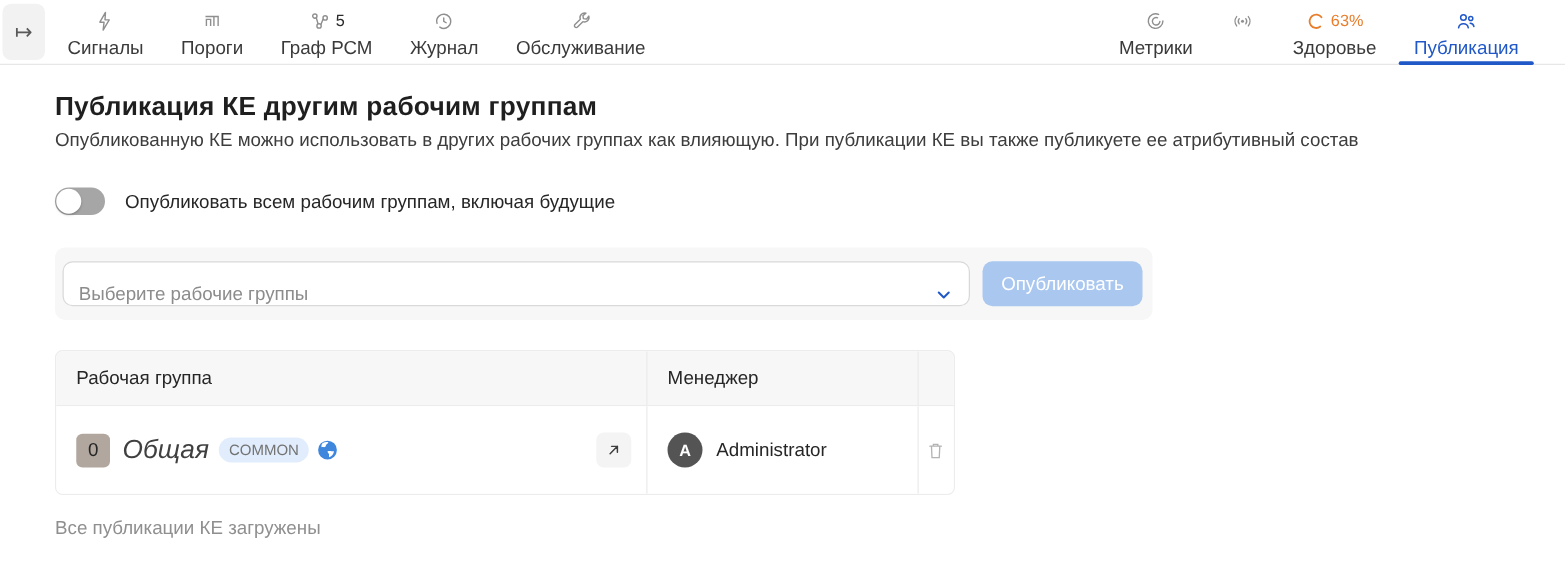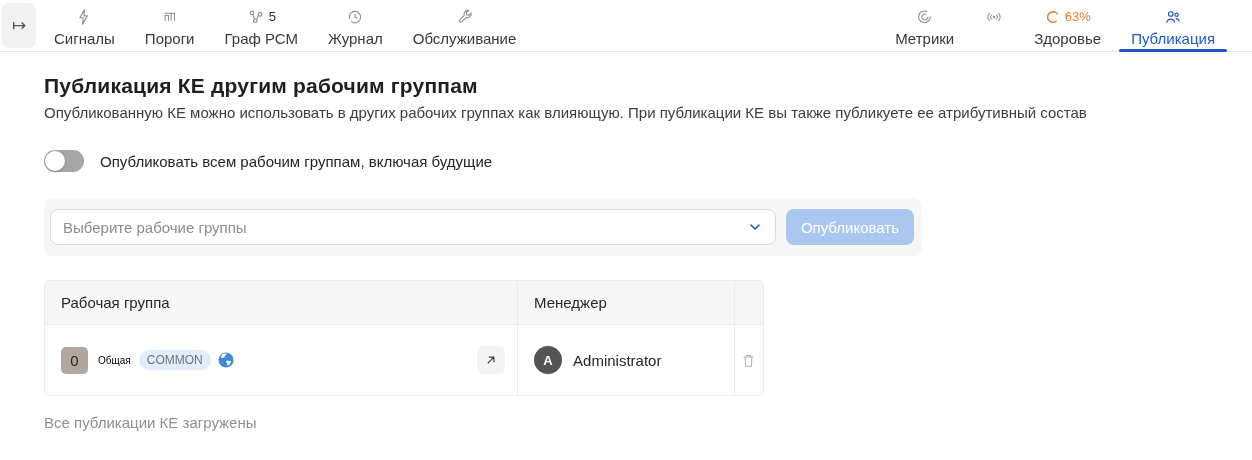--- a/index.html
+++ b/index.html
@@ -33,37 +33,37 @@
   .toggle-row { margin-top:29px; display:flex; align-items:center; gap:16px; }
   .toggle { position:relative; width:40px; height:22px; border-radius:11px;
     background:#a6a6a6; cursor:pointer; flex:0 0 auto; }
   .toggle .knob { position:absolute; left:1px; top:1px; width:20px; height:20px;
     border-radius:50%; background:#fff; box-shadow:0 1px 2px rgba(0,0,0,.25); }
   .toggle-label { font-size:15px; color:#262626; }
 
   .select-panel { margin-top:26px; width:878px; background:#f7f7f7; border-radius:8px;
     padding:11px 8px 11px 6px; display:flex; align-items:center; gap:10px; }
   .ws-select { flex:1; height:36px; background:#fff; border:1px solid #d9d9d9;
-    border-radius:8px; display:flex; align-items:center; padding:0 12px; cursor:pointer; }
+    border-radius:8px; display:flex; align-items:flex-end; padding:0 12px; cursor:pointer; }
   .ws-select .ph { font-size:15px; color:#8c8c8c; flex:1; }
   .publish-btn { height:36px; padding:0 15px; background:#a9c7ef; color:#fff;
     border:none; border-radius:8px; font-size:15px; font-family:inherit; cursor:default; }
 
   .table { margin-top:24px; width:720px; border:1px solid #ececec; border-radius:6px; overflow:hidden; }
   .t-row { display:flex; align-items:stretch; }
   .t-head { background:#f7f7f7; height:44px; border-bottom:1px solid #ececec; }
   .t-body { background:#fff; height:70px; }
   .c1 { width:579px; display:flex; align-items:center; padding:0 12px 0 16px; }
   .c2 { width:261px; border-left:1px solid #ececec; display:flex; align-items:center; padding:0 16px; }
   .c3 { width:36px; border-left:1px solid #ececec; display:flex; align-items:center; justify-content:center; }
   .th { font-size:15px; color:#262626; }
 
   .count-badge { width:27px; height:27px; background:#b2a79e; border-radius:5px;
     display:flex; align-items:center; justify-content:center; font-size:15px; color:#262626; }
-  .ws-name { font-size:10px; color:#000000; margin-left:10px; }
+  .ws-name { font-size:21px; color:#404040; margin-left:10px;font-style:italic; }
   .common-badge { margin-left:8px; background:#e1edfc; color:#737373; font-size:12px;
     padding:4px 8px; border-radius:10px; line-height:1; }
   .globe { margin-left:6px; display:flex; }
   .open-btn { margin-left:auto; width:28px; height:28px; background:#f4f4f4; border-radius:6px;
     display:flex; align-items:center; justify-content:center; cursor:pointer; }
   .avatar { width:28px; height:28px; border-radius:50%; background:#545454; color:#fff;
     font-size:13px; font-weight:700; display:flex; align-items:center; justify-content:center; }
   .manager-name { font-size:15px; margin-left:11px; }
   .trash-btn { cursor:pointer; display:flex; }
 

